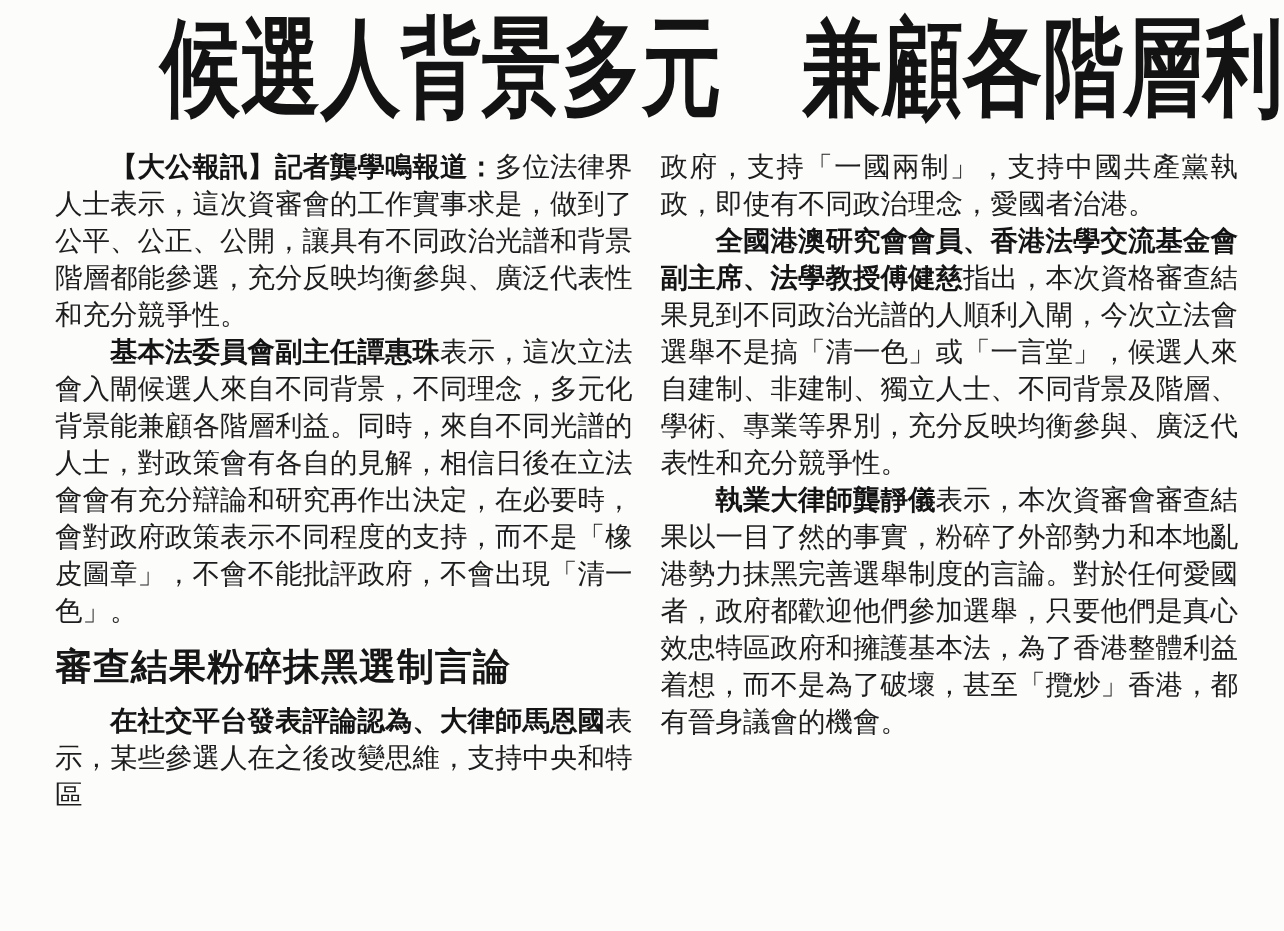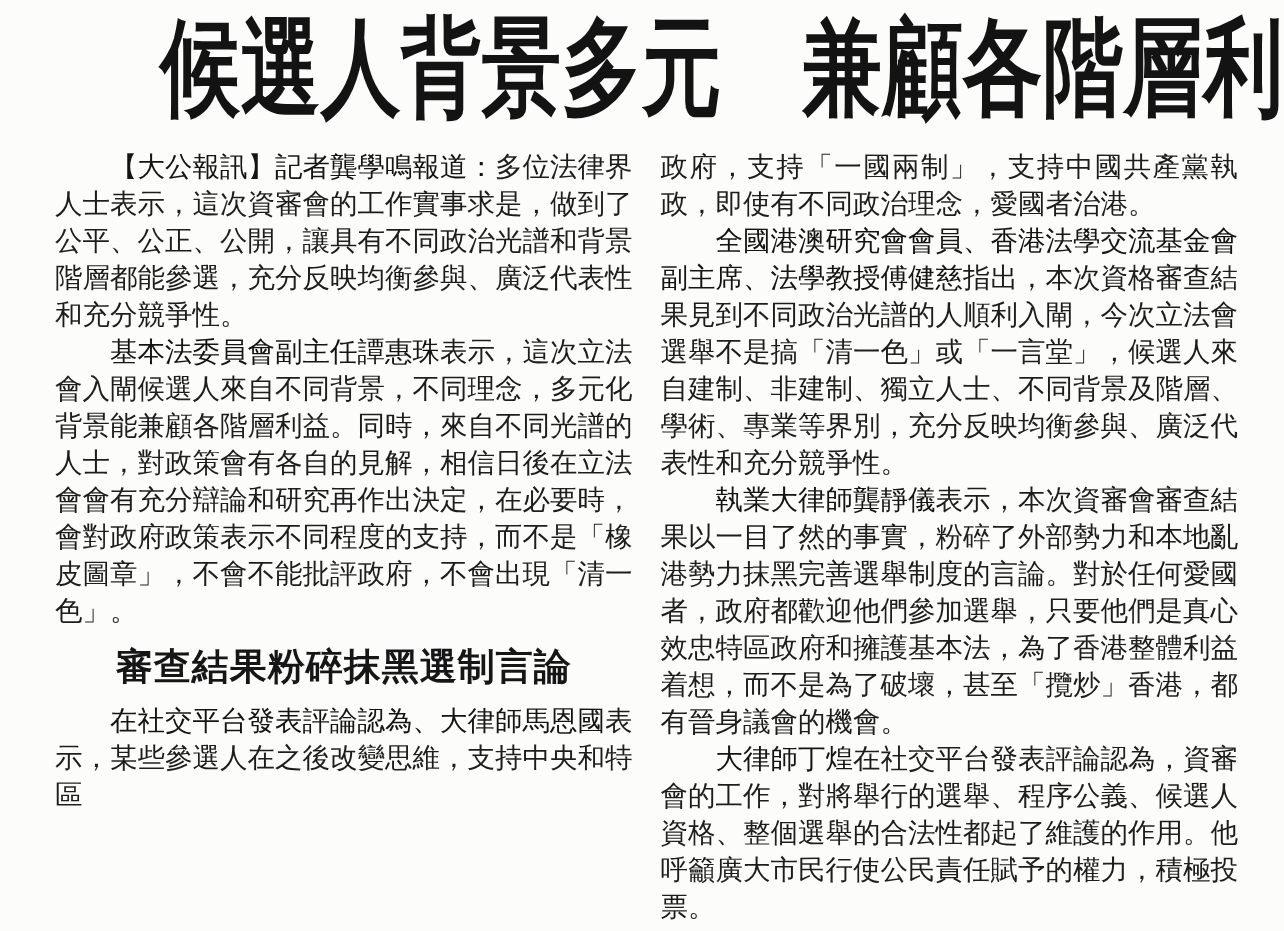--- a/index.html
+++ b/index.html
@@ -35,27 +35,26 @@
   .col {
     width: 580px;
     font-size: 27.5px;
     line-height: 37px;
     text-align: justify;
     text-justify: inter-ideograph;
   }
   .para { margin: 0; text-indent: 2em; }
   .para.continuation { text-indent: 0; }
   .lead {
-    font-weight: 400;
+    font-weight: 700;
     font-family: "Liberation Sans", "DejaVu Sans", sans-serif;
     color: #141414;
   }
   .subheading {
     margin: 16px 0 12px 0;
-    text-align: center;
     text-indent: 0;
     font-family: "Liberation Sans", "DejaVu Sans", sans-serif;
     font-weight: 800;
     font-size: 37px;
     line-height: 1.2;
     letter-spacing: 1px;
     color: #161616;
   }
 </style>
 </head>
@@ -78,17 +77,16 @@
       <p class="para"><strong class="lead">在社交平台發表評論認為、大律師馬恩國</strong><span>表示，某些參選人在之後改變思維，支持中央和特區</span></p>
     </div>
 
     <div class="col">
       <p class="para continuation"><span>政府，支持「一國兩制」，支持中國共產黨執政，即使有不同政治理念，愛國者治港。</span></p>
 
       <p class="para"><strong class="lead">全國港澳研究會會員、香港法學交流基金會副主席、法學教授傅健慈</strong><span>指出，本次資格審查結果見到不同政治光譜的人順利入閘，今次立法會選舉不是搞「清一色」或「一言堂」，候選人來自建制、非建制、獨立人士、不同背景及階層、學術、專業等界別，充分反映均衡參與、廣泛代表性和充分競爭性。</span></p>
 
       <p class="para"><strong class="lead">執業大律師龔靜儀</strong><span>表示，本次資審會審查結果以一目了然的事實，粉碎了外部勢力和本地亂港勢力抹黑完善選舉制度的言論。對於任何愛國者，政府都歡迎他們參加選舉，只要他們是真心效忠特區政府和擁護基本法，為了香港整體利益着想，而不是為了破壞，甚至「攬炒」香港，都有晉身議會的機會。</span></p>
 
-      <p class="para"><strong class="lead">大律師丁煌</strong><span>在社交平台發表評論認為，資審會的工作，對將舉行的選舉、程序公義、候選人資格、整個選舉的合法性都起了維護的作用。他呼籲廣大市民行使公民責任賦予的權力，積極投票。</span></p>
     </div>
 
   </div>
 </div>
 
 </body></html>

